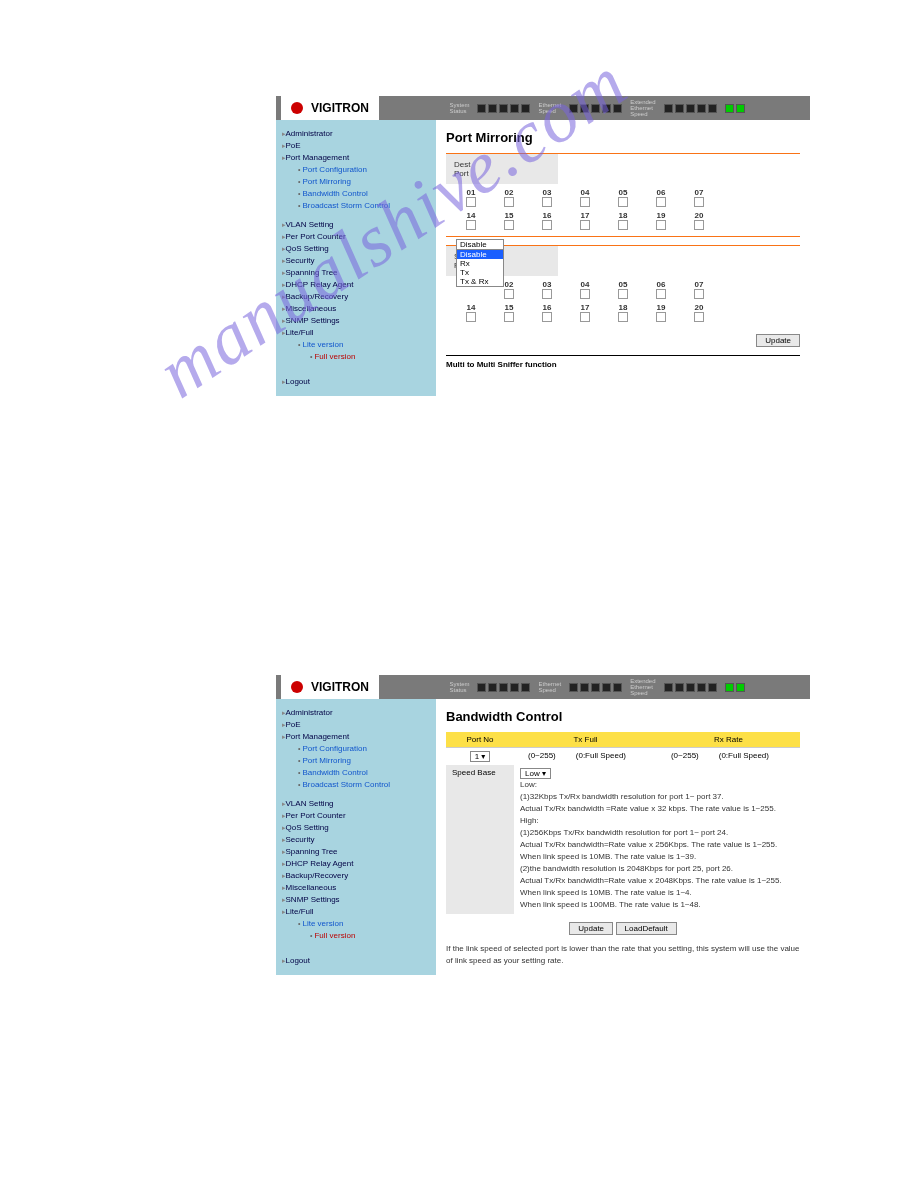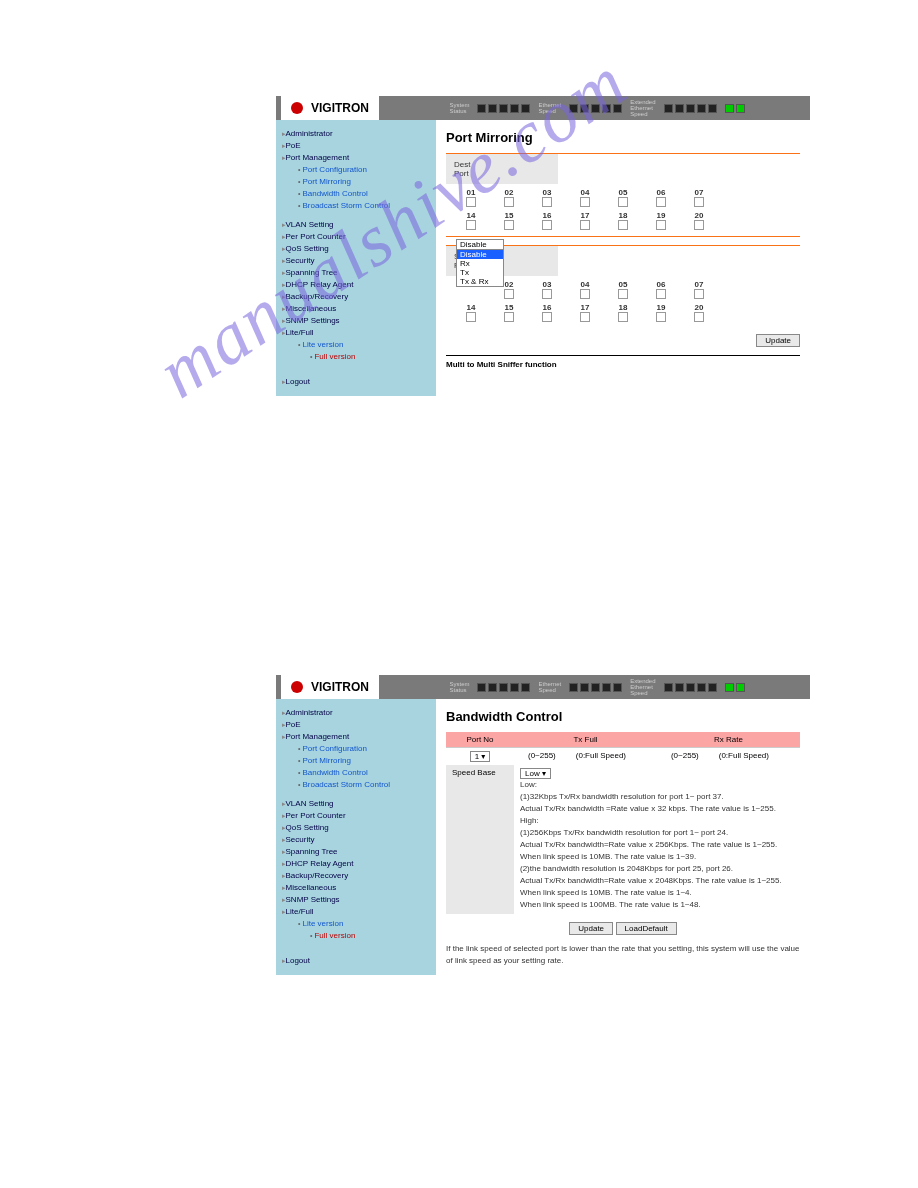--- a/index.html
+++ b/index.html
@@ -88,21 +88,21 @@
   }
   .dropdown .opt { padding: 0 3px; }
   .dropdown .opt.sel { background: #1a5fff; color: #fff; }
   .update {
     border: 1px solid #888; background: #e9e9e9; font-size: 8px; padding: 1px 8px;
   }
   .footerline {
     border-top: 1px solid #000; margin-top: 8px; padding-top: 4px; font-size: 8px; font-weight: bold;
   }
   .bwtable { width: 100%; border-collapse: collapse; font-size: 8px; }
-  .bwtable th { background: #fca5a5; font-weight: normal; padding: 3px 0; border-bottom: 1px solid #ccc; }
+  .bwtable th { background: #fde047; font-weight: normal; padding: 3px 0; border-bottom: 1px solid #ccc; }
   .bwtable td { padding: 3px 6px; vertical-align: top; }
   .bwtable td.lbl { background: #e8e8e8; width: 56px; }
   .minisel { border: 1px solid #888; background: #fff; font-size: 8px; padding: 0 4px; display: inline-block; }
   .hint { color: #333; font-size: 8px; line-height: 12px; }
   .watermark {
     position: absolute;
     left: 190px; top: 330px;
     font-size: 74px;
     color: rgba(120,100,220,0.55);
     font-style: italic;

